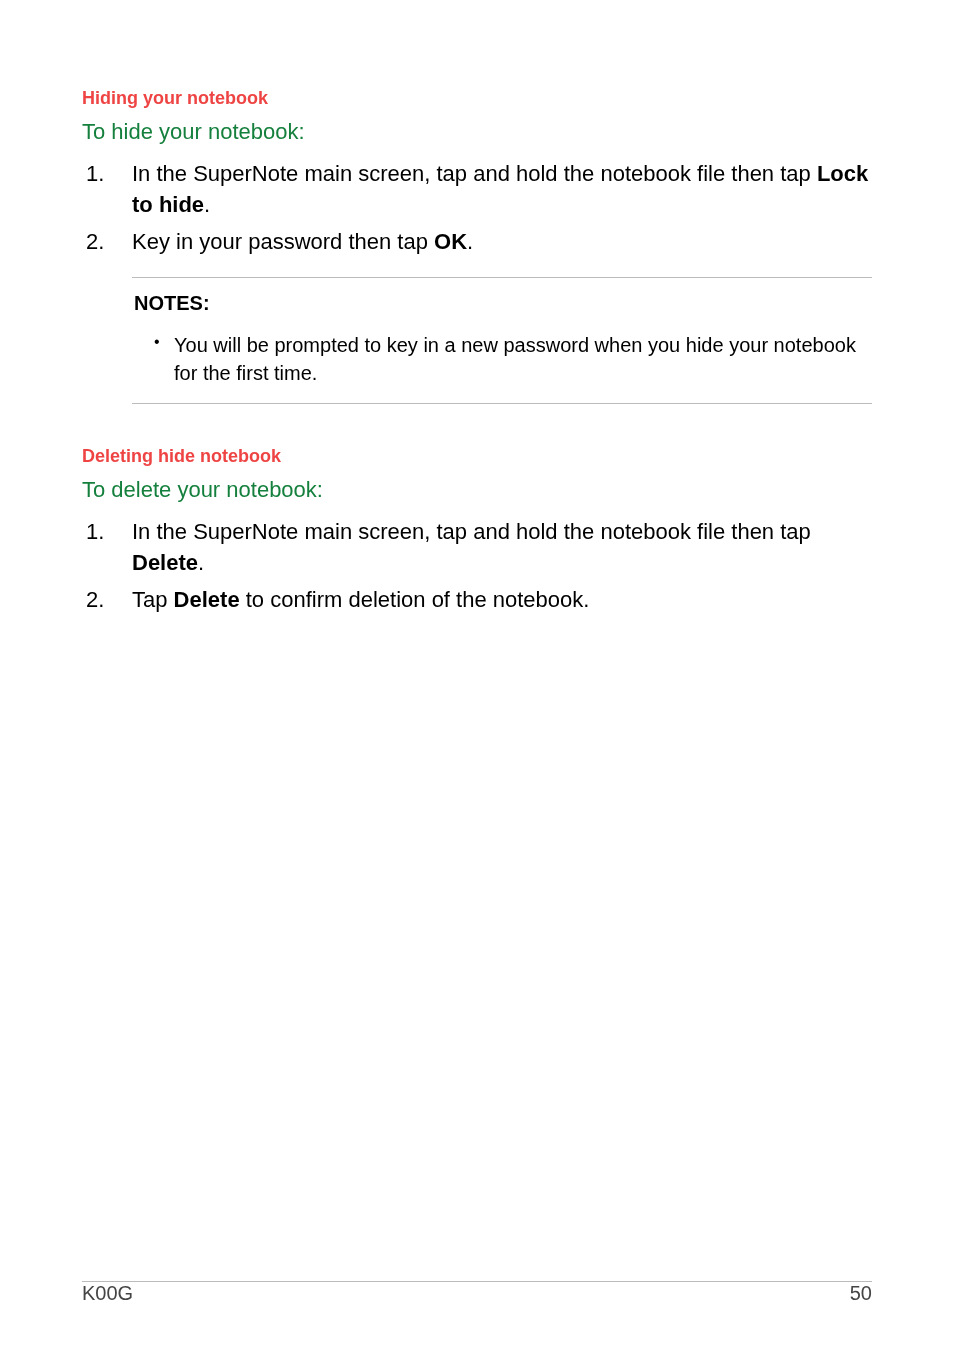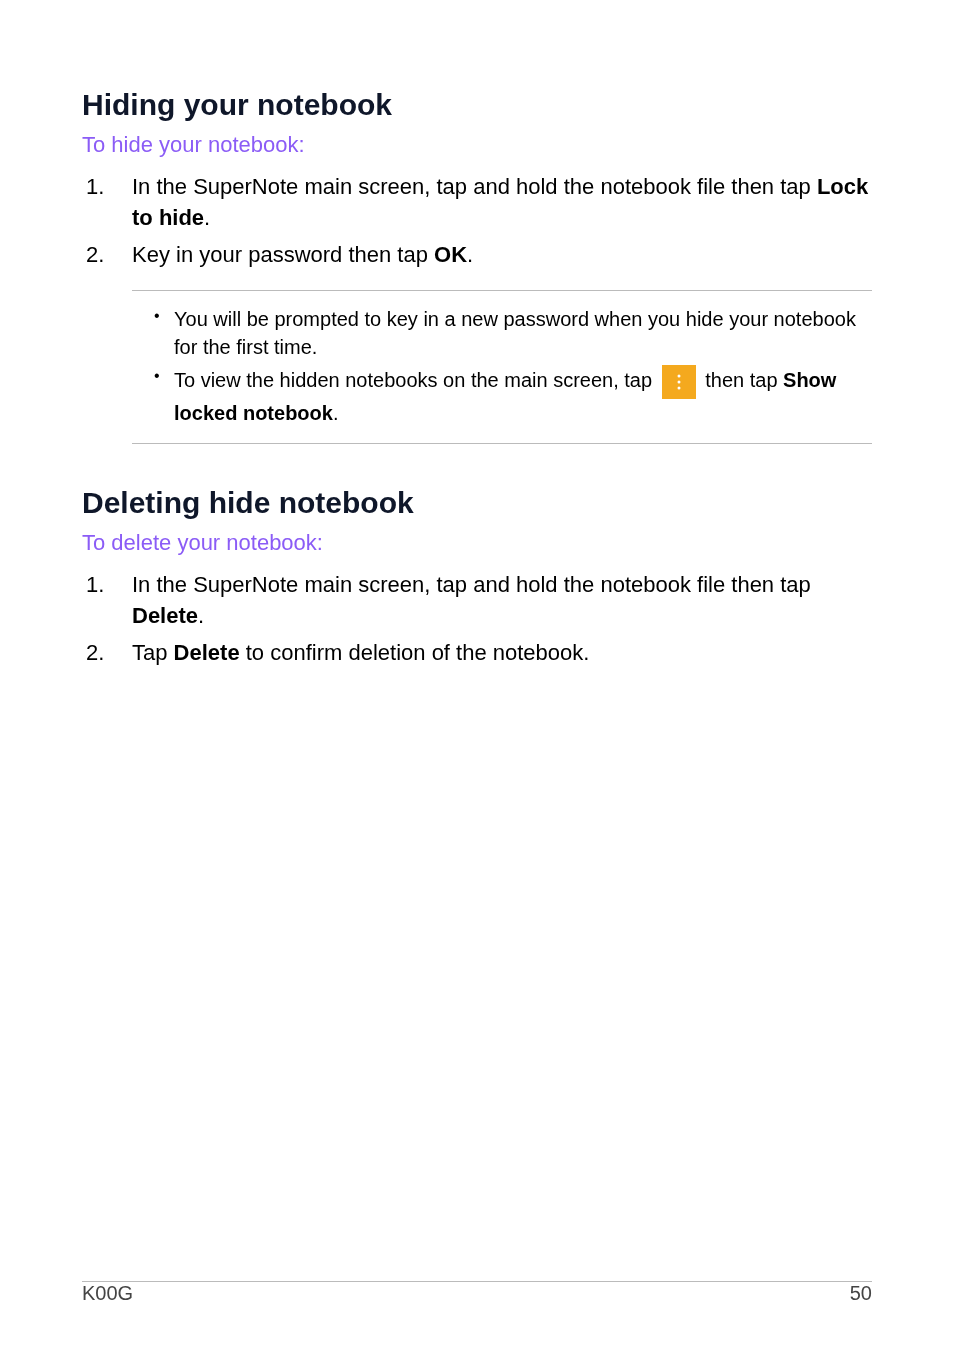--- a/index.html
+++ b/index.html
@@ -9,28 +9,28 @@
     }
     body {
       width: 954px;
       height: 1357px;
       background: #fff;
       font-family: "Myriad Pro", "Segoe UI", Arial, sans-serif;
       position: relative;
       padding: 88px 82px 60px 82px;
     }
     .heading-blue {
-      color: #0f172a;
-      font-size: 30px;
+      color: #ef4444;
+      font-size: 18px;
       font-weight: 700;
       margin-bottom: 10px;
     }
     .intro-text {
       font-size: 22px;
-      color: #8b5cf6;
+      color: #15803d;
       margin-bottom: 14px;
     }
     .ordered-list {
       list-style: none;
       padding-left: 4px;
       margin-bottom: 20px;
     }
     .ordered-list li {
       font-size: 22px;
       color: #000;
@@ -60,21 +60,21 @@
     .bullet-list {
       list-style: none;
       padding-left: 22px;
     }
     .bullet-list li {
       font-size: 20px;
       color: #000;
       line-height: 1.4;
       padding-left: 20px;
       position: relative;
-      margin-bottom: 4px;
+      margin-bottom: 22px;
     }
     .bullet-list li::before {
       content: "•";
       position: absolute;
       left: 0;
       top: 0;
       font-size: 16px;
     }
     .bullet-list li:last-child {
       margin-bottom: 4px;
@@ -128,25 +128,25 @@
     <span class="num">1.</span>
     <span>In the SuperNote main screen, tap and hold the notebook file then tap </span><span class="bold">Lock to hide</span><span>.</span>
   </li>
   <li>
     <span class="num">2.</span>
     <span>Key in your password then tap </span><span class="bold">OK</span><span>.</span>
   </li>
 </ol>
 
 <div class="notes-box">
+  <p class="notes-title">
+    <span class="bold">NOTES</span><span>:</span>
+  </p>
   <ul class="bullet-list">
     <li>You will be prompted to key in a new password when you hide your notebook for the first time.</li>
-    <li>
-      <span>To view the hidden notebooks on the main screen, tap </span><span class="inline-icon"></span><span> then tap </span><span class="bold">Show locked notebook</span><span>.</span>
-    </li>
   </ul>
 </div>
 
 <h2 class="heading-blue section-gap">Deleting hide notebook</h2>
 <p class="intro-text">To delete your notebook:</p>
 <ol class="ordered-list">
   <li>
     <span class="num">1.</span>
     <span>In the SuperNote main screen, tap and hold the notebook file then tap </span><span class="bold">Delete</span><span>.</span>
   </li>

